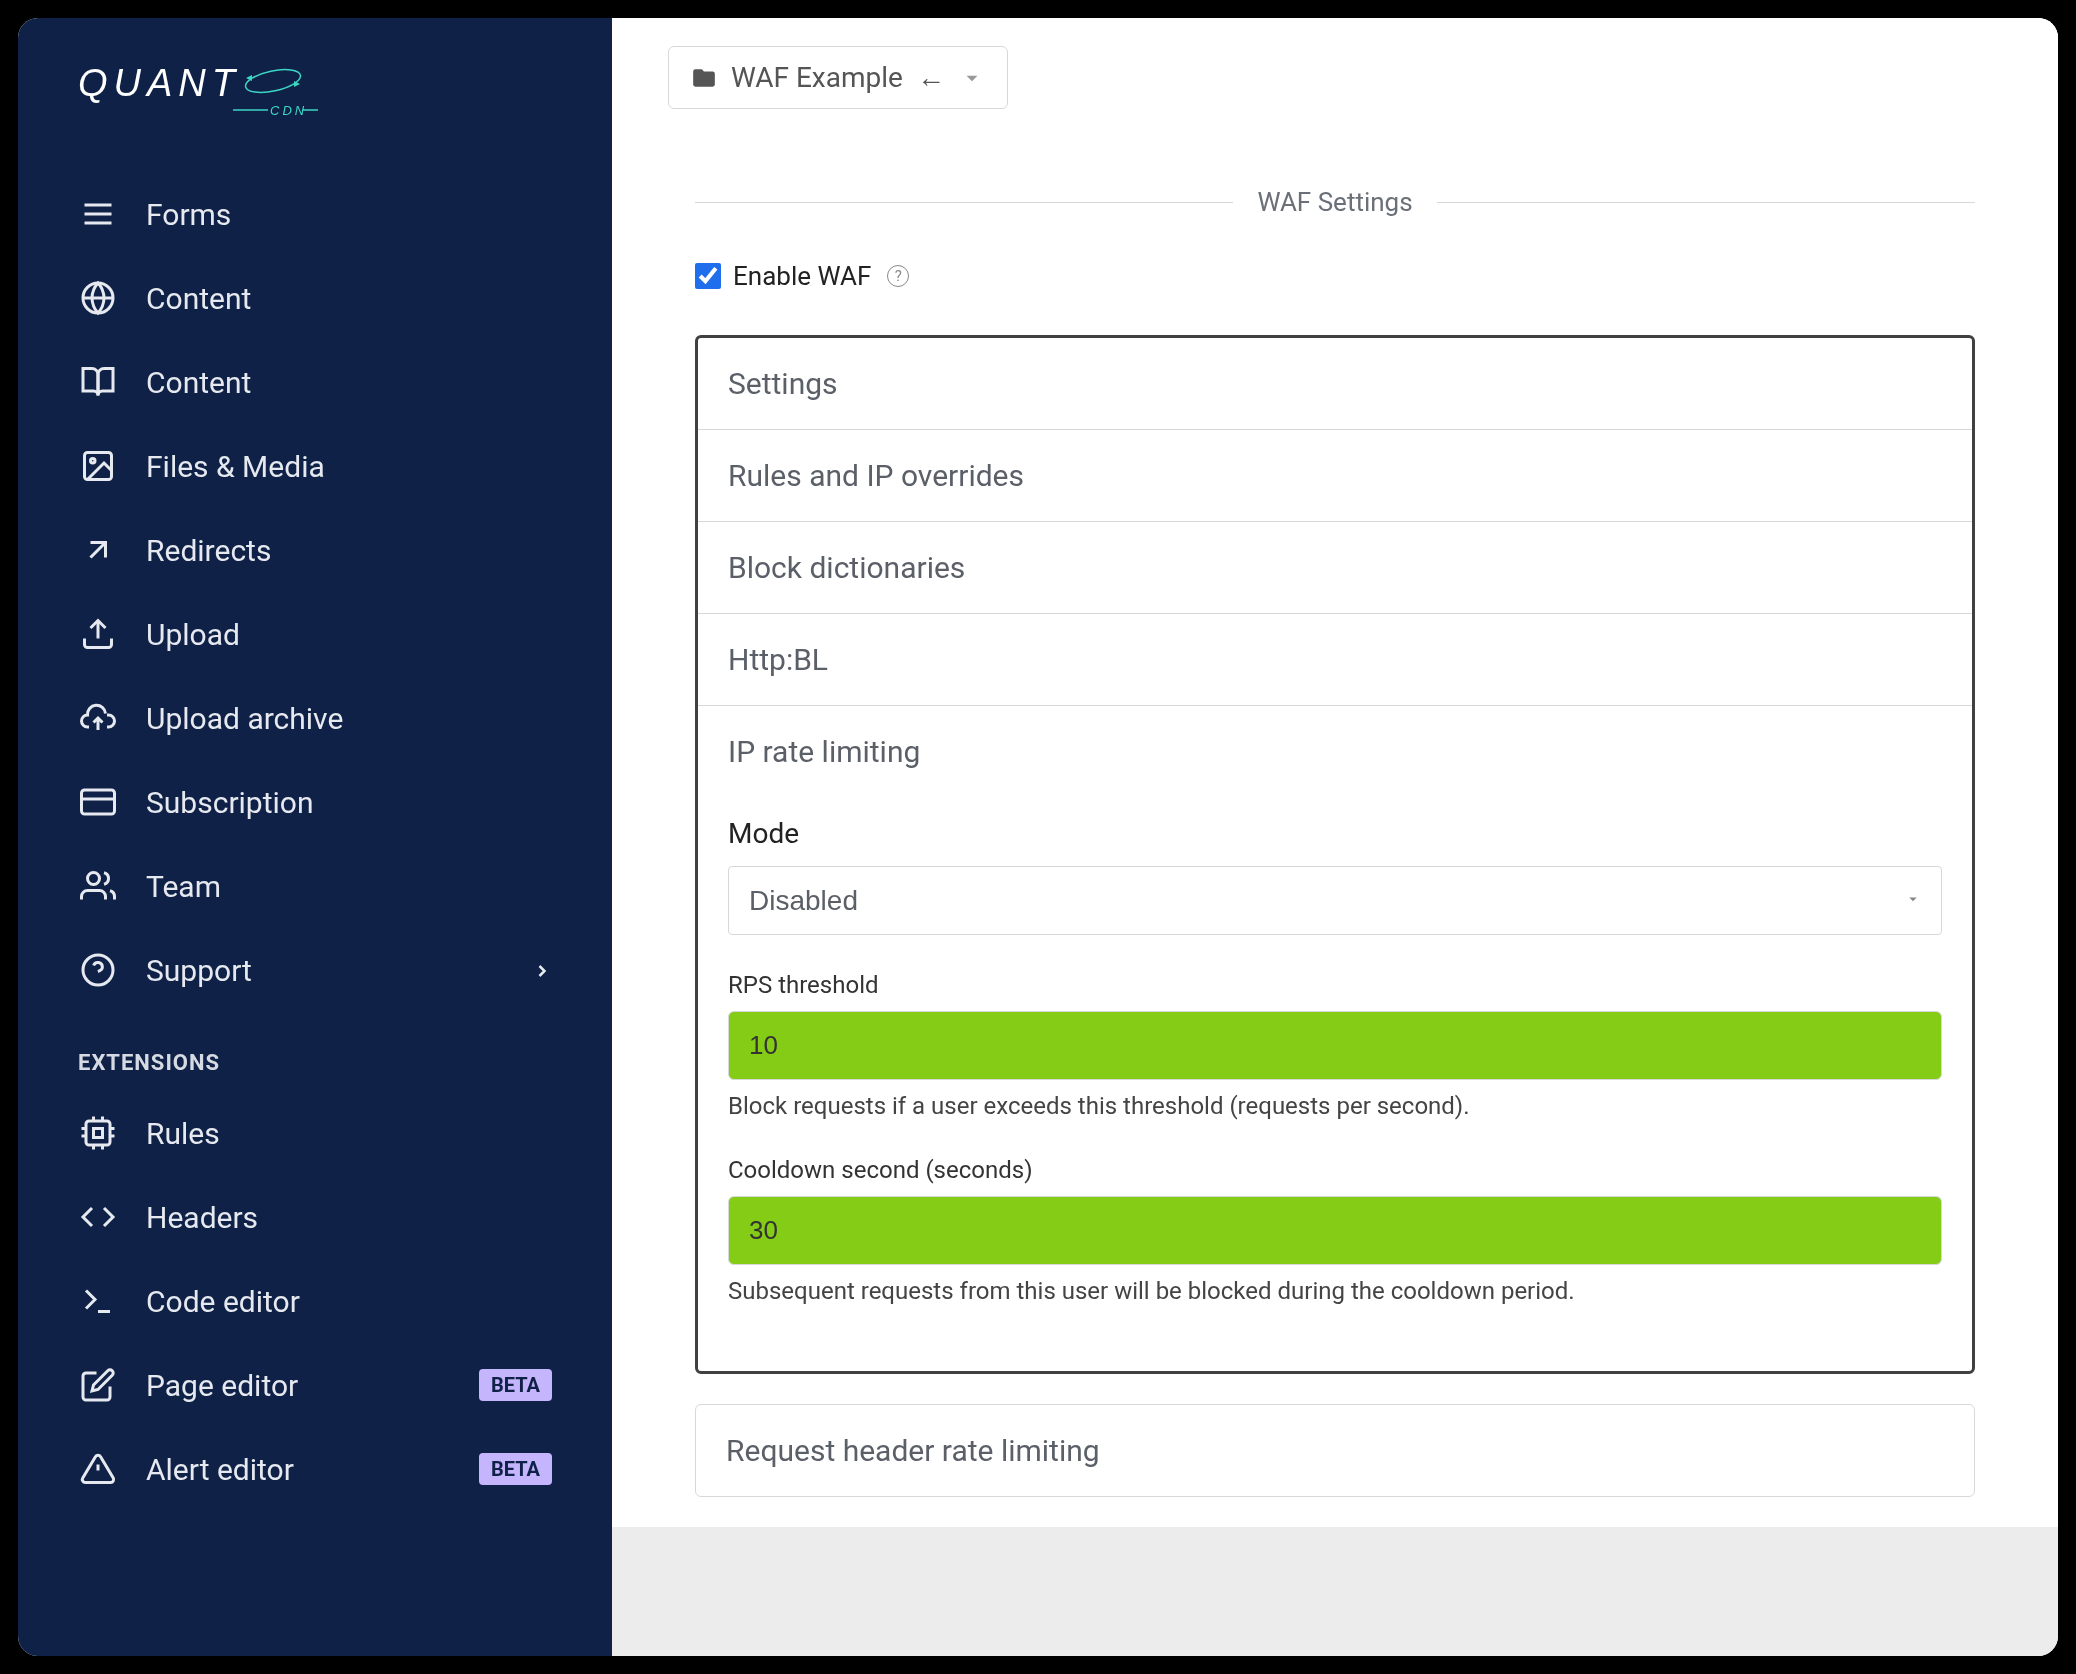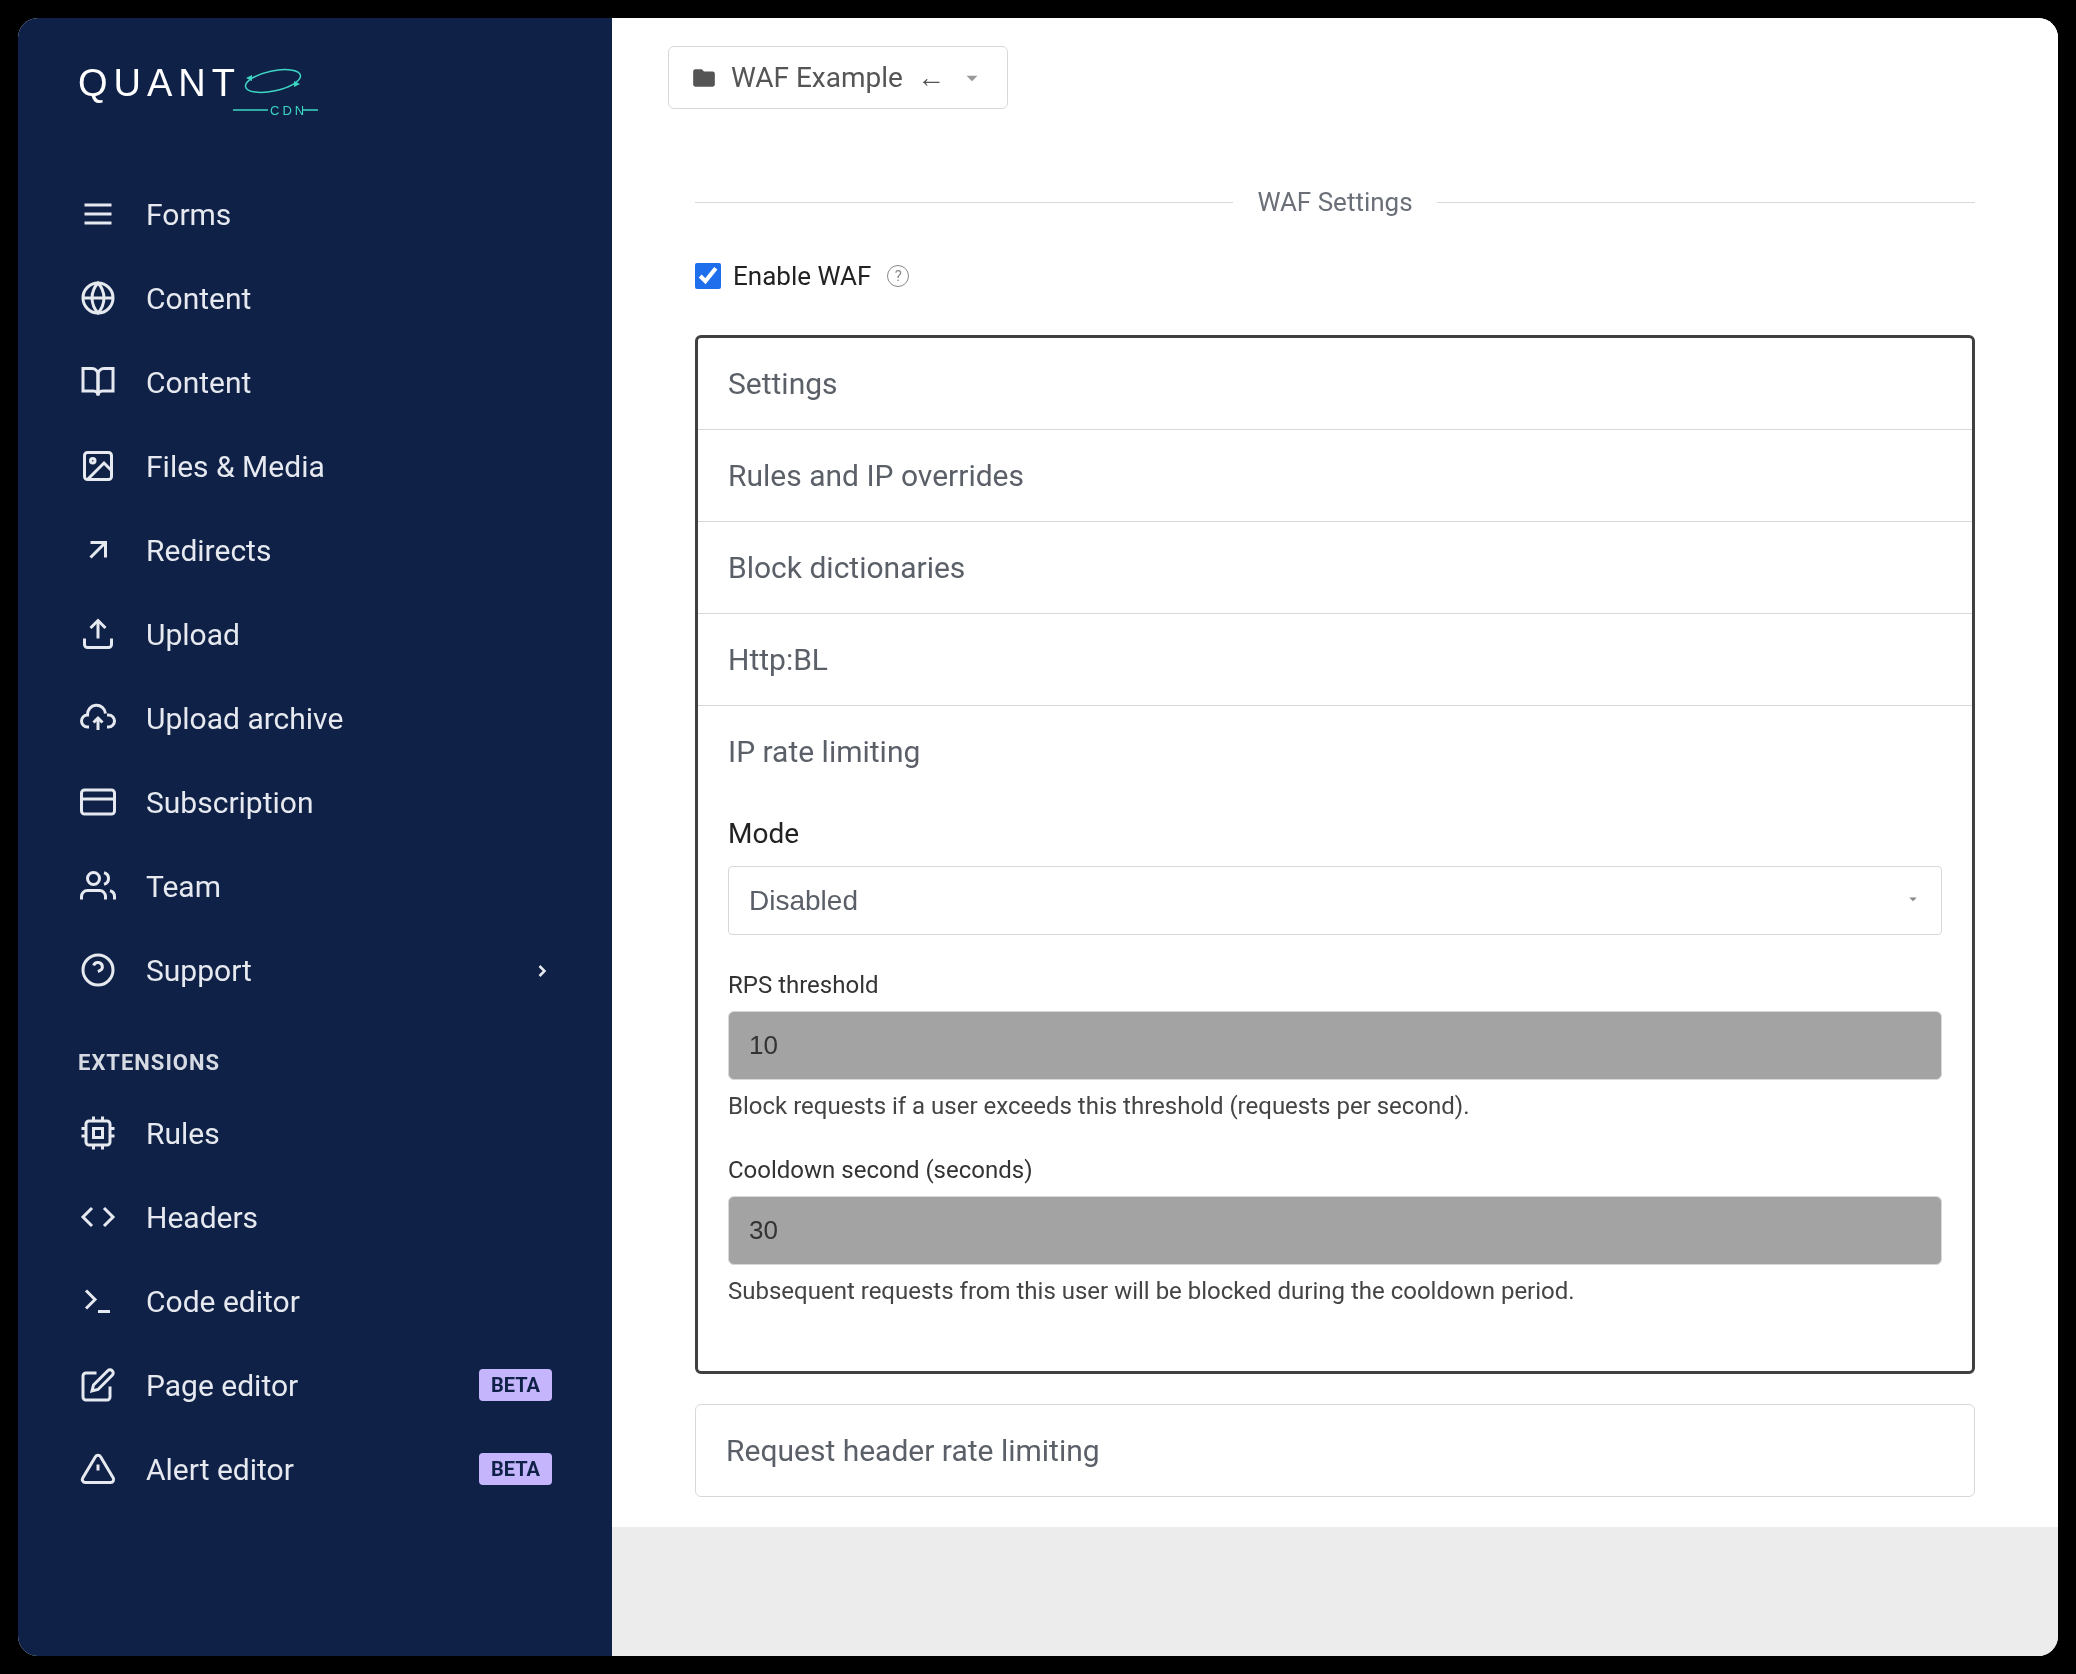--- a/index.html
+++ b/index.html
@@ -30,20 +30,21 @@
     }
     .sidebar {
       width: 594px;
       background: #0f2147;
       color: #fff;
       padding: 30px 0;
       flex-shrink: 0;
     }
     .logo-area {
       padding: 10px 60px 40px 60px;
+      font-style: italic;
     }
     .logo-svg {
       width: 240px;
       height: 70px;
     }
     .nav-list {
       list-style: none;
     }
     .nav-item {
       display: flex;
@@ -240,21 +241,21 @@
       width: 18px;
       height: 18px;
       fill: #888;
     }
     .form-input {
       width: 100%;
       padding: 18px 20px;
       font-size: 26px;
       border: 1px solid #d8d8d8;
       border-radius: 6px;
-      background: #a3a3a3;
+      background: #84cc16;
       color: #333;
     }
     .form-help {
       font-size: 24px;
       color: #444;
       margin-top: 12px;
     }
     .secondary-panel {
       border: 1px solid #d8d8d8;
       border-radius: 6px;

